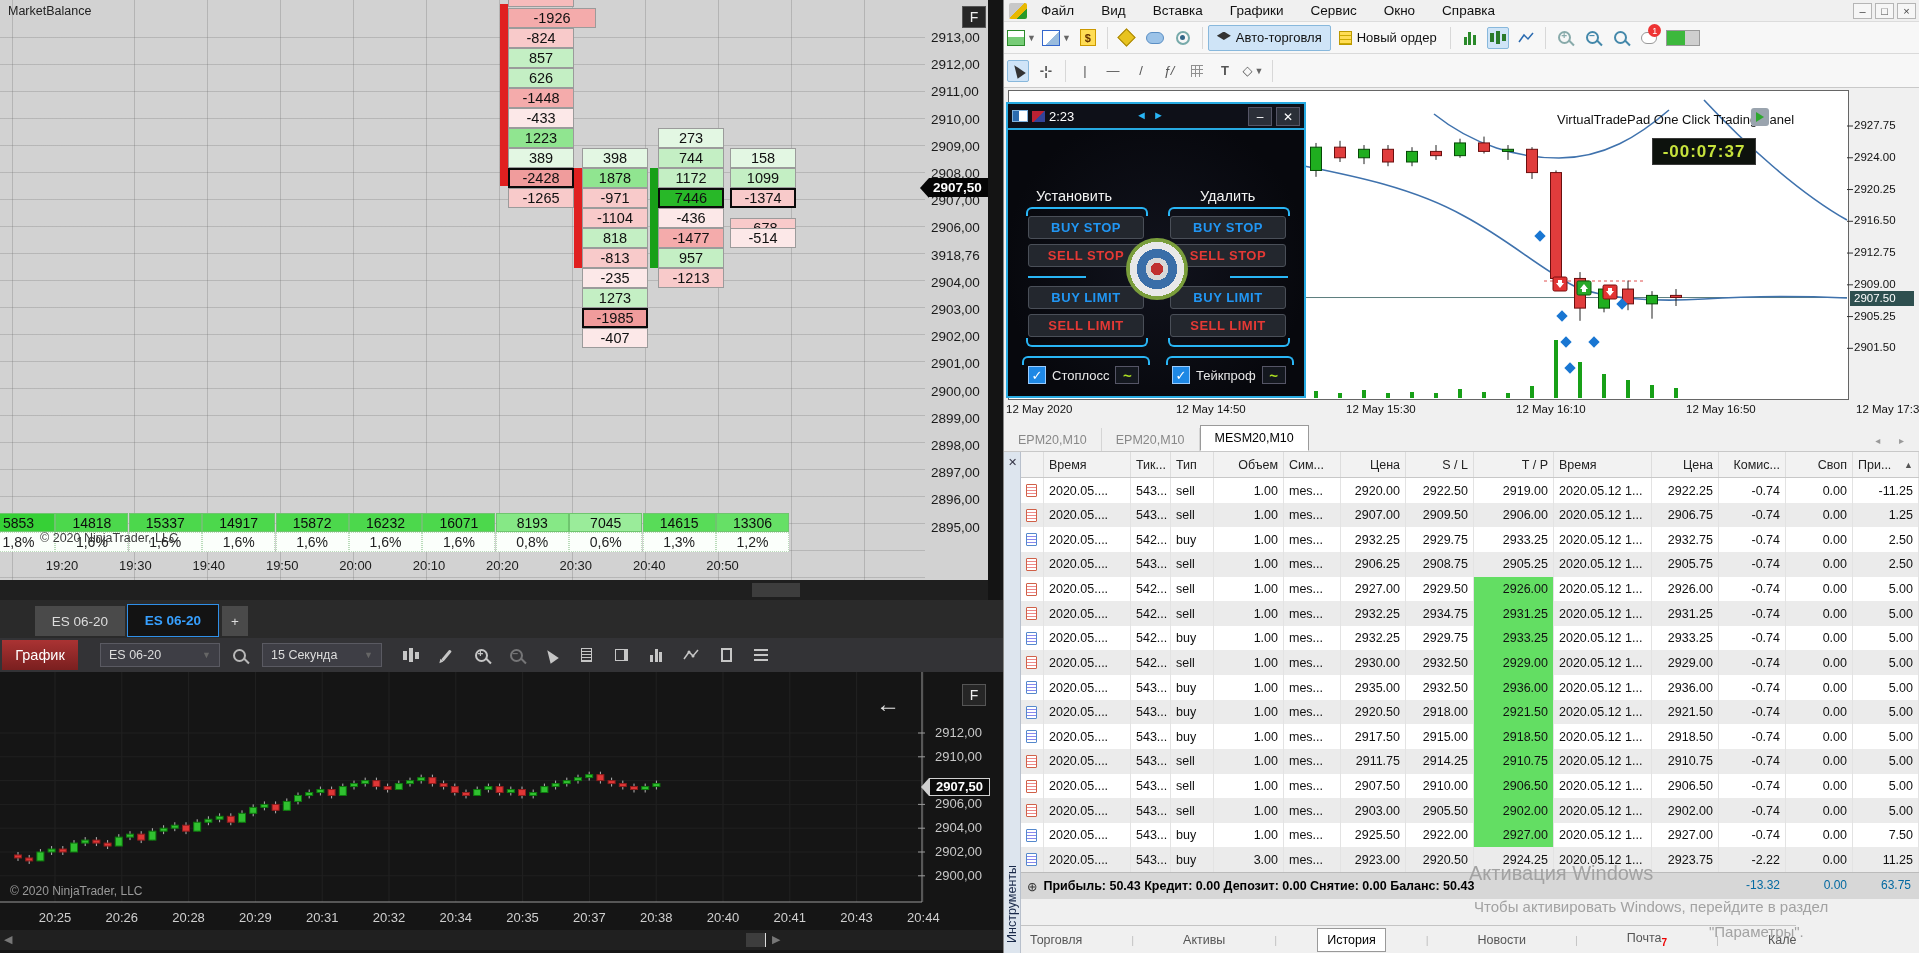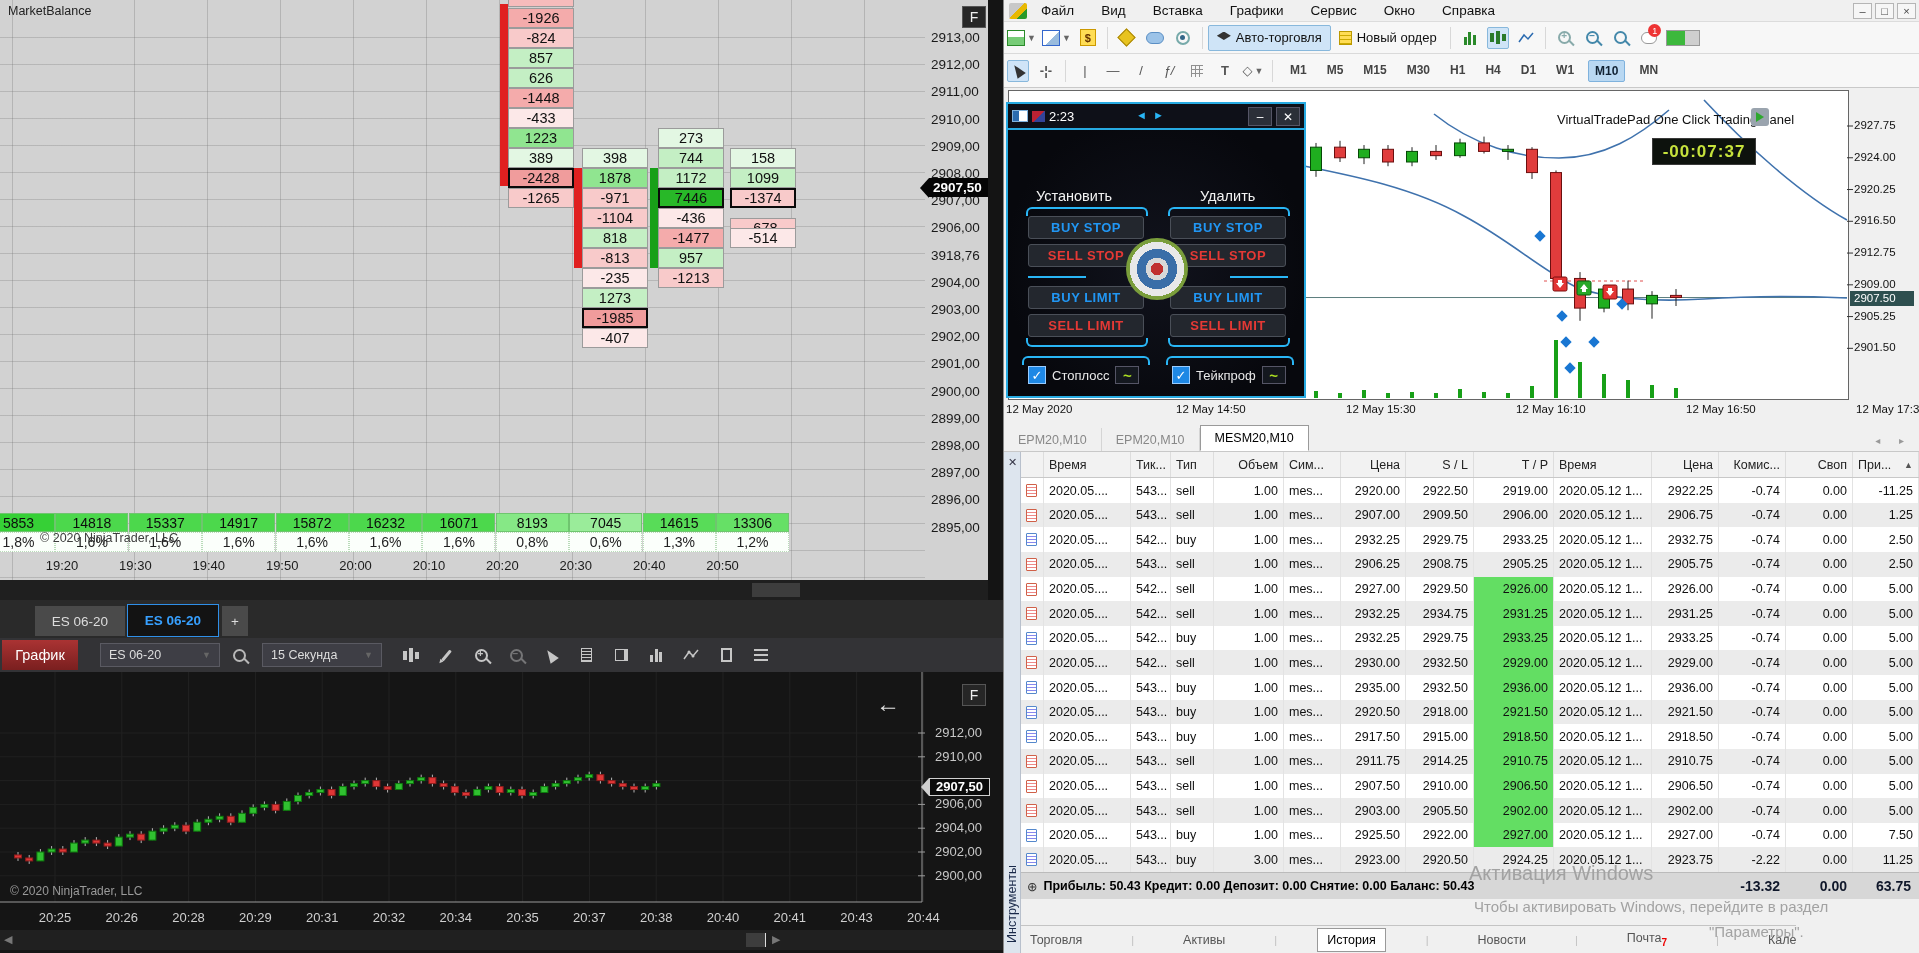--- a/index.html
+++ b/index.html
@@ -143,21 +143,21 @@
   .thead{position:absolute;left:17px;top:452px;width:898px;height:26px;background:#f2f2f2;border-bottom:1px solid #c8c8c8;display:flex;}
   .th{display:flex;align-items:center;padding:0 5px;font-size:12.5px;color:#222;border-right:1px solid #ddd;}
   .trow{position:absolute;left:17px;width:898px;height:25px;display:flex;}
   .td{display:flex;align-items:center;padding:0 5px;font-size:12.5px;color:#111;border-right:1px solid #e3e3e3;overflow:hidden;white-space:nowrap;}
   .num{justify-content:flex-end;}
   .tpg{background:#63de63;}
   .docic{width:11px;height:13px;border:1px solid #d06048;background:repeating-linear-gradient(to bottom,#fff 0 2px,#e88 2px 3px);border-radius:1px;}
   .docic.blue{border-color:#5588cc;background:repeating-linear-gradient(to bottom,#fff 0 2px,#88e 2px 3px);}
   .sumrow{position:absolute;left:17px;top:872px;width:898px;height:27px;background:#d7d7d7;border-top:1px solid #bbb;
           display:flex;align-items:center;font-size:12.5px;color:#000;font-weight:bold;}
-  .sumnum{position:absolute;font-size:14px;font-weight:bold;color:#0f172a;text-align:right;}
+  .sumnum{position:absolute;font-size:12px;font-weight:normal;color:#0369a1;text-align:right;}
 
   .btabs{position:absolute;left:17px;top:925px;width:775px;height:28px;background:#f0f0f0;border-top:1px solid #c4c4c4;
          display:flex;align-items:center;overflow:hidden;gap:40px;}
   .btab{font-size:12.5px;color:#555;padding:4px 9px;white-space:nowrap;}
   .btab.active{background:#fff;border:1px solid #999;color:#000;}
   .bsep{color:#c0c0c0;font-size:11px;}
   .mailb{color:#e00;font-weight:bold;font-size:10px;vertical-align:sub;}
   .wm{position:absolute;color:#a2a2a2;z-index:50;}
 
   
@@ -183,21 +183,21 @@
 <div class="stage">
 
   <div class="nt-top">
     <div class="nt-plot">
       <div class="nt-title">MarketBalance</div>
       <div class="nt-cr-top">© 2020 NinjaTrader, LLC</div>
     <div style="position: absolute; left: 500px; top: 4px; width: 8px; height: 182px; background: rgb(224, 32, 32);"></div>
         <div style="position: absolute; left: 574px; top: 168px; width: 8px; height: 100px; background: rgb(224, 32, 32);"></div>
         <div style="position: absolute; left: 650px; top: 168px; width: 8px; height: 100px; background: rgb(24, 160, 24);"></div>
         <div style="position: absolute; left: 508px; top: -12px; width: 66px; height: 19px; background: rgb(246, 188, 188); border: 1px solid rgb(155, 155, 155);"></div>
-        <div class="cellc r2" style="left: 508px; top: 8px; width: 66px;">-1926</div>
+        <div class="cellc r2" style="left: 508px; top: 8px; width: 88px;">-1926</div>
         <div class="cellc r1" style="left: 508px; top: 28px; width: 66px;">-824</div>
         <div class="cellc g1" style="left: 508px; top: 48px; width: 66px;">857</div>
         <div class="cellc g1" style="left: 508px; top: 68px; width: 66px;">626</div>
         <div class="cellc r2" style="left: 508px; top: 88px; width: 66px;">-1448</div>
         <div class="cellc r0" style="left: 508px; top: 108px; width: 66px;">-433</div>
         <div class="cellc g2" style="left: 508px; top: 128px; width: 66px;">1223</div>
         <div class="cellc g0" style="left: 508px; top: 148px; width: 66px;">389</div>
         <div class="cellc r3 bd" style="left: 508px; top: 168px; width: 66px;">-2428</div>
         <div class="cellc r1" style="left: 508px; top: 188px; width: 66px;">-1265</div>
         <div class="cellc g0" style="left: 582px; top: 148px; width: 66px;">398</div>
@@ -645,32 +645,20 @@
       <div class="mi" style="color:#555;">|</div>
       <div class="mi" style="color:#555;">—</div>
       <div class="mi" style="color:#555;">/</div>
       <div class="mi" style="color:#555;font-style:italic;">ƒ/</div>
       <div class="mi" style="color:#777;">
           <span class="gridic"></span>
         </div>
       <div class="mi" style="color:#555;font-weight:bold;">T</div>
       <div class="mi" style="color:#555;">◇<span class="dd">▼</span></div>
       <div class="sep"></div>
-      <div id="tf-row" style="display:flex;gap:8px;margin-left:6px;">
-          <div class="tf">M1</div>
-          <div class="tf">M5</div>
-          <div class="tf">M15</div>
-          <div class="tf">M30</div>
-          <div class="tf">H1</div>
-          <div class="tf">H4</div>
-          <div class="tf">D1</div>
-          <div class="tf">W1</div>
-          <div class="tf active">M10</div>
-          <div class="tf">MN</div>
-        </div>
     </div>
 
     <div class="mt-chart">
       <div class="mt-plot"></div>
       <svg id="mt-svg" width="916" height="337" style="position:absolute;left:0;top:0;">
           <line x1="300" y1="209.5175" x2="843" y2="209.5175" stroke="#5c7d7d" stroke-width="1"></line>
           <path d="M300,78 C350,88 410,100 460,128 C505,152 535,180 570,198 C600,211 650,214 700,211 C760,207 820,209 843,210" stroke="#3f72ad" fill="none" stroke-width="1.6"></path>
           <path d="M430,26 C470,58 515,70 555,70 C600,70 635,48 665,22" stroke="#3f72ad" fill="none" stroke-width="1.6"></path>
           <path d="M700,12 C740,55 795,105 843,132" stroke="#3f72ad" fill="none" stroke-width="1.6"></path>
           <line x1="540" y1="193" x2="640" y2="193" stroke="#e05050" stroke-dasharray="3,3" stroke-width="1"></line>

